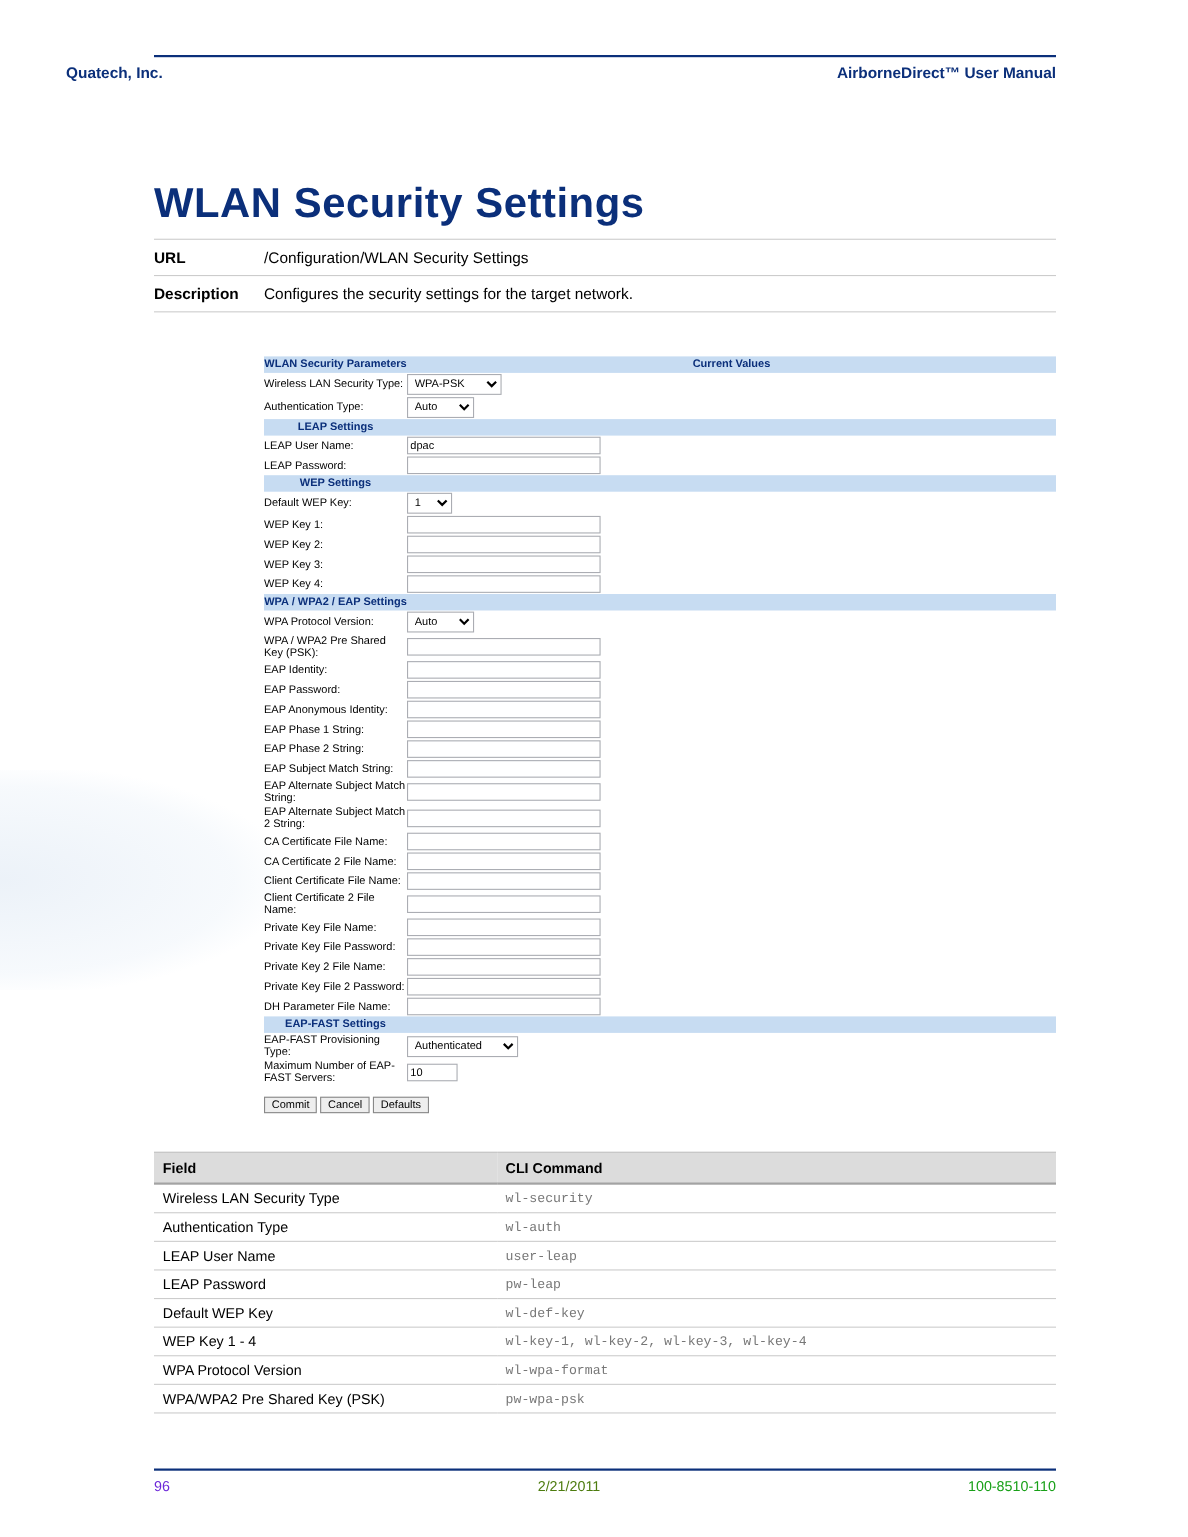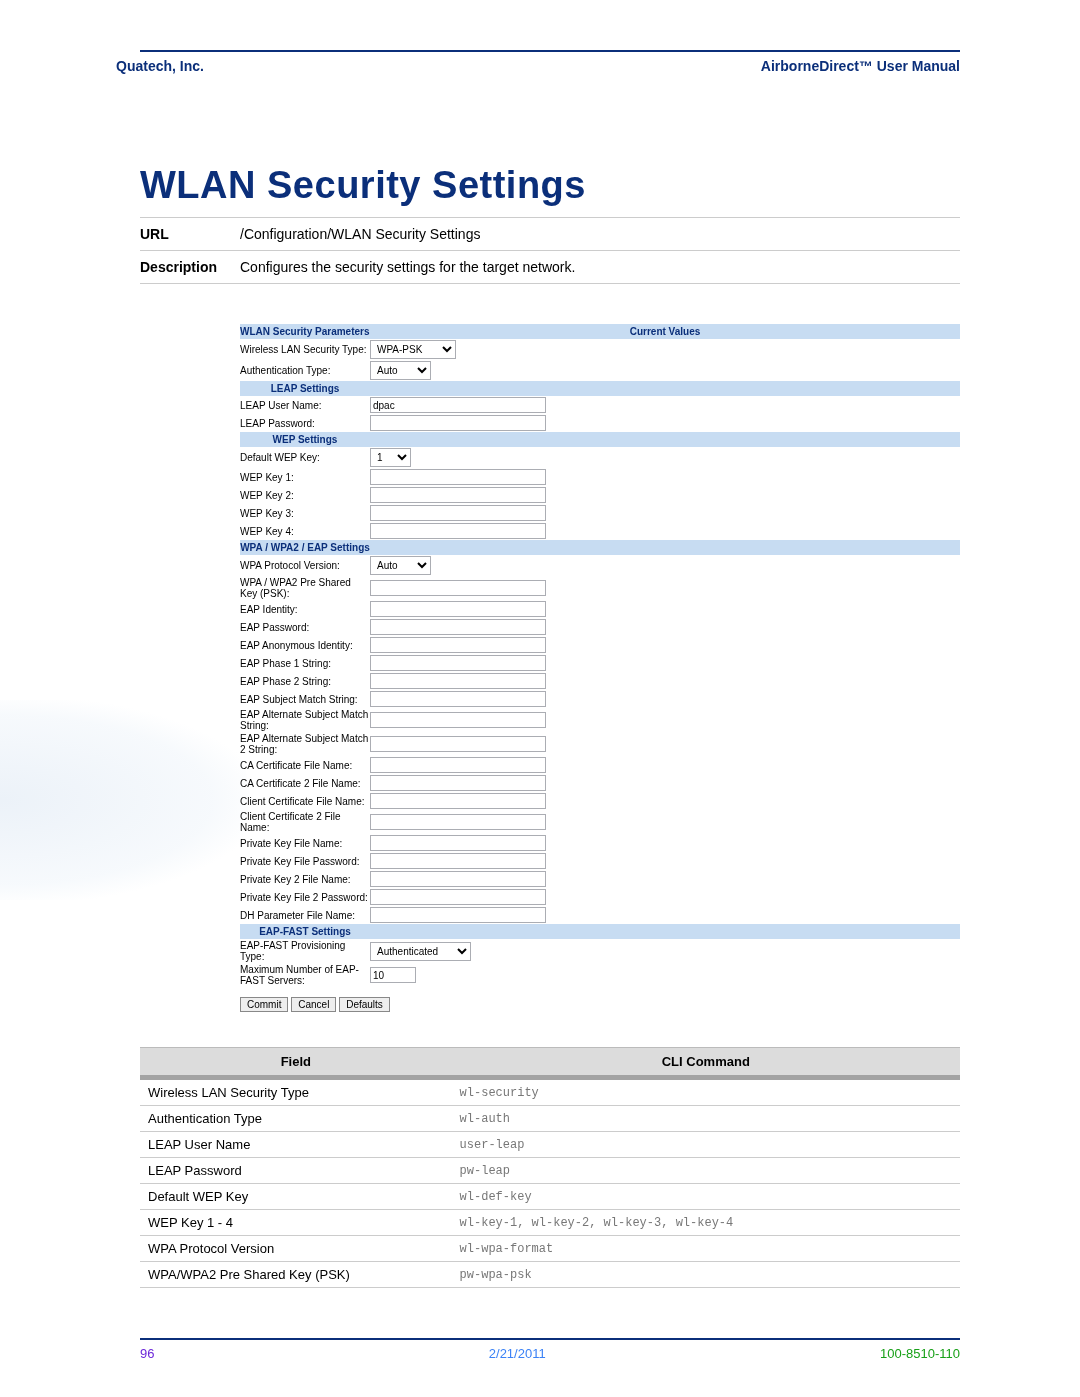--- a/index.html
+++ b/index.html
@@ -14,21 +14,21 @@
     margin: 0 auto;
     padding: 50px 0 30px 0;
     box-sizing: border-box;
     position: relative;
   }
   .top-rule {
     border-top: 2px solid #0b2f7a;
     margin: 0 120px 6px 140px;
   }
   .header {
-    margin: 0 120px 0 116px;
+    margin: 0 120px 0 60px;
     display: flex;
     justify-content: space-between;
     font-size: 14px;
     font-weight: bold;
   }
   .header-left { color: #0b2f7a; }
   .header-right { color: #0b2f7a; }
   .content {
     margin: 90px 120px 0 140px;
   }
@@ -69,20 +69,21 @@
   }
   .section-head {
     background: #c7dcf2;
     color: #0b2f7a;
     font-weight: bold;
     font-size: 10px;
     display: flex;
   }
   .section-head .col1 {
     width: 130px;
+    text-align: center;
     padding: 2px 0;
   }
   .section-head .col2 {
     flex: 1;
     text-align: center;
     padding: 2px 0;
   }
   .section-head .full {
     width: 130px;
     text-align: center;
@@ -111,25 +112,25 @@
     cursor: pointer;
   }
   .cli-table {
     margin-top: 35px;
     width: 100%;
     border-collapse: collapse;
     font-size: 13px;
   }
   .cli-table th {
     background: #dcdcdc;
-    text-align: center;
+    text-align: left;
     padding: 6px 8px;
     font-weight: bold;
     border-top: 1px solid #bbb;
-    border-bottom: 5px solid #a3a3a3;
+    border-bottom: 2px solid #a3a3a3;
   }
   .cli-table td {
     padding: 5px 8px;
     border-bottom: 1px solid #ccc;
   }
   .cli-table td.cmd {
     font-family: "Courier New", monospace;
     color: #777;
     font-size: 12px;
   }
@@ -137,21 +138,21 @@
     border-top: 2px solid #0b2f7a;
     margin: 50px 120px 6px 140px;
   }
   .footer {
     margin: 0 120px 0 140px;
     display: flex;
     justify-content: space-between;
     font-size: 13px;
   }
   .footer-left { color: #6d28d9; }
-  .footer-center { color: #3b82f6; }
+  .footer-center { color: #4d7c0f; }
   .footer-right { color: #18a018; }
   .watermark {
     position: absolute;
     left: 0;
     top: 700px;
     width: 250px;
     height: 200px;
     background: radial-gradient(ellipse at left center, #dfe9f4 0%, #f1f6fb 60%, rgba(255,255,255,0) 75%);
     opacity: .6;
     z-index: -1;

